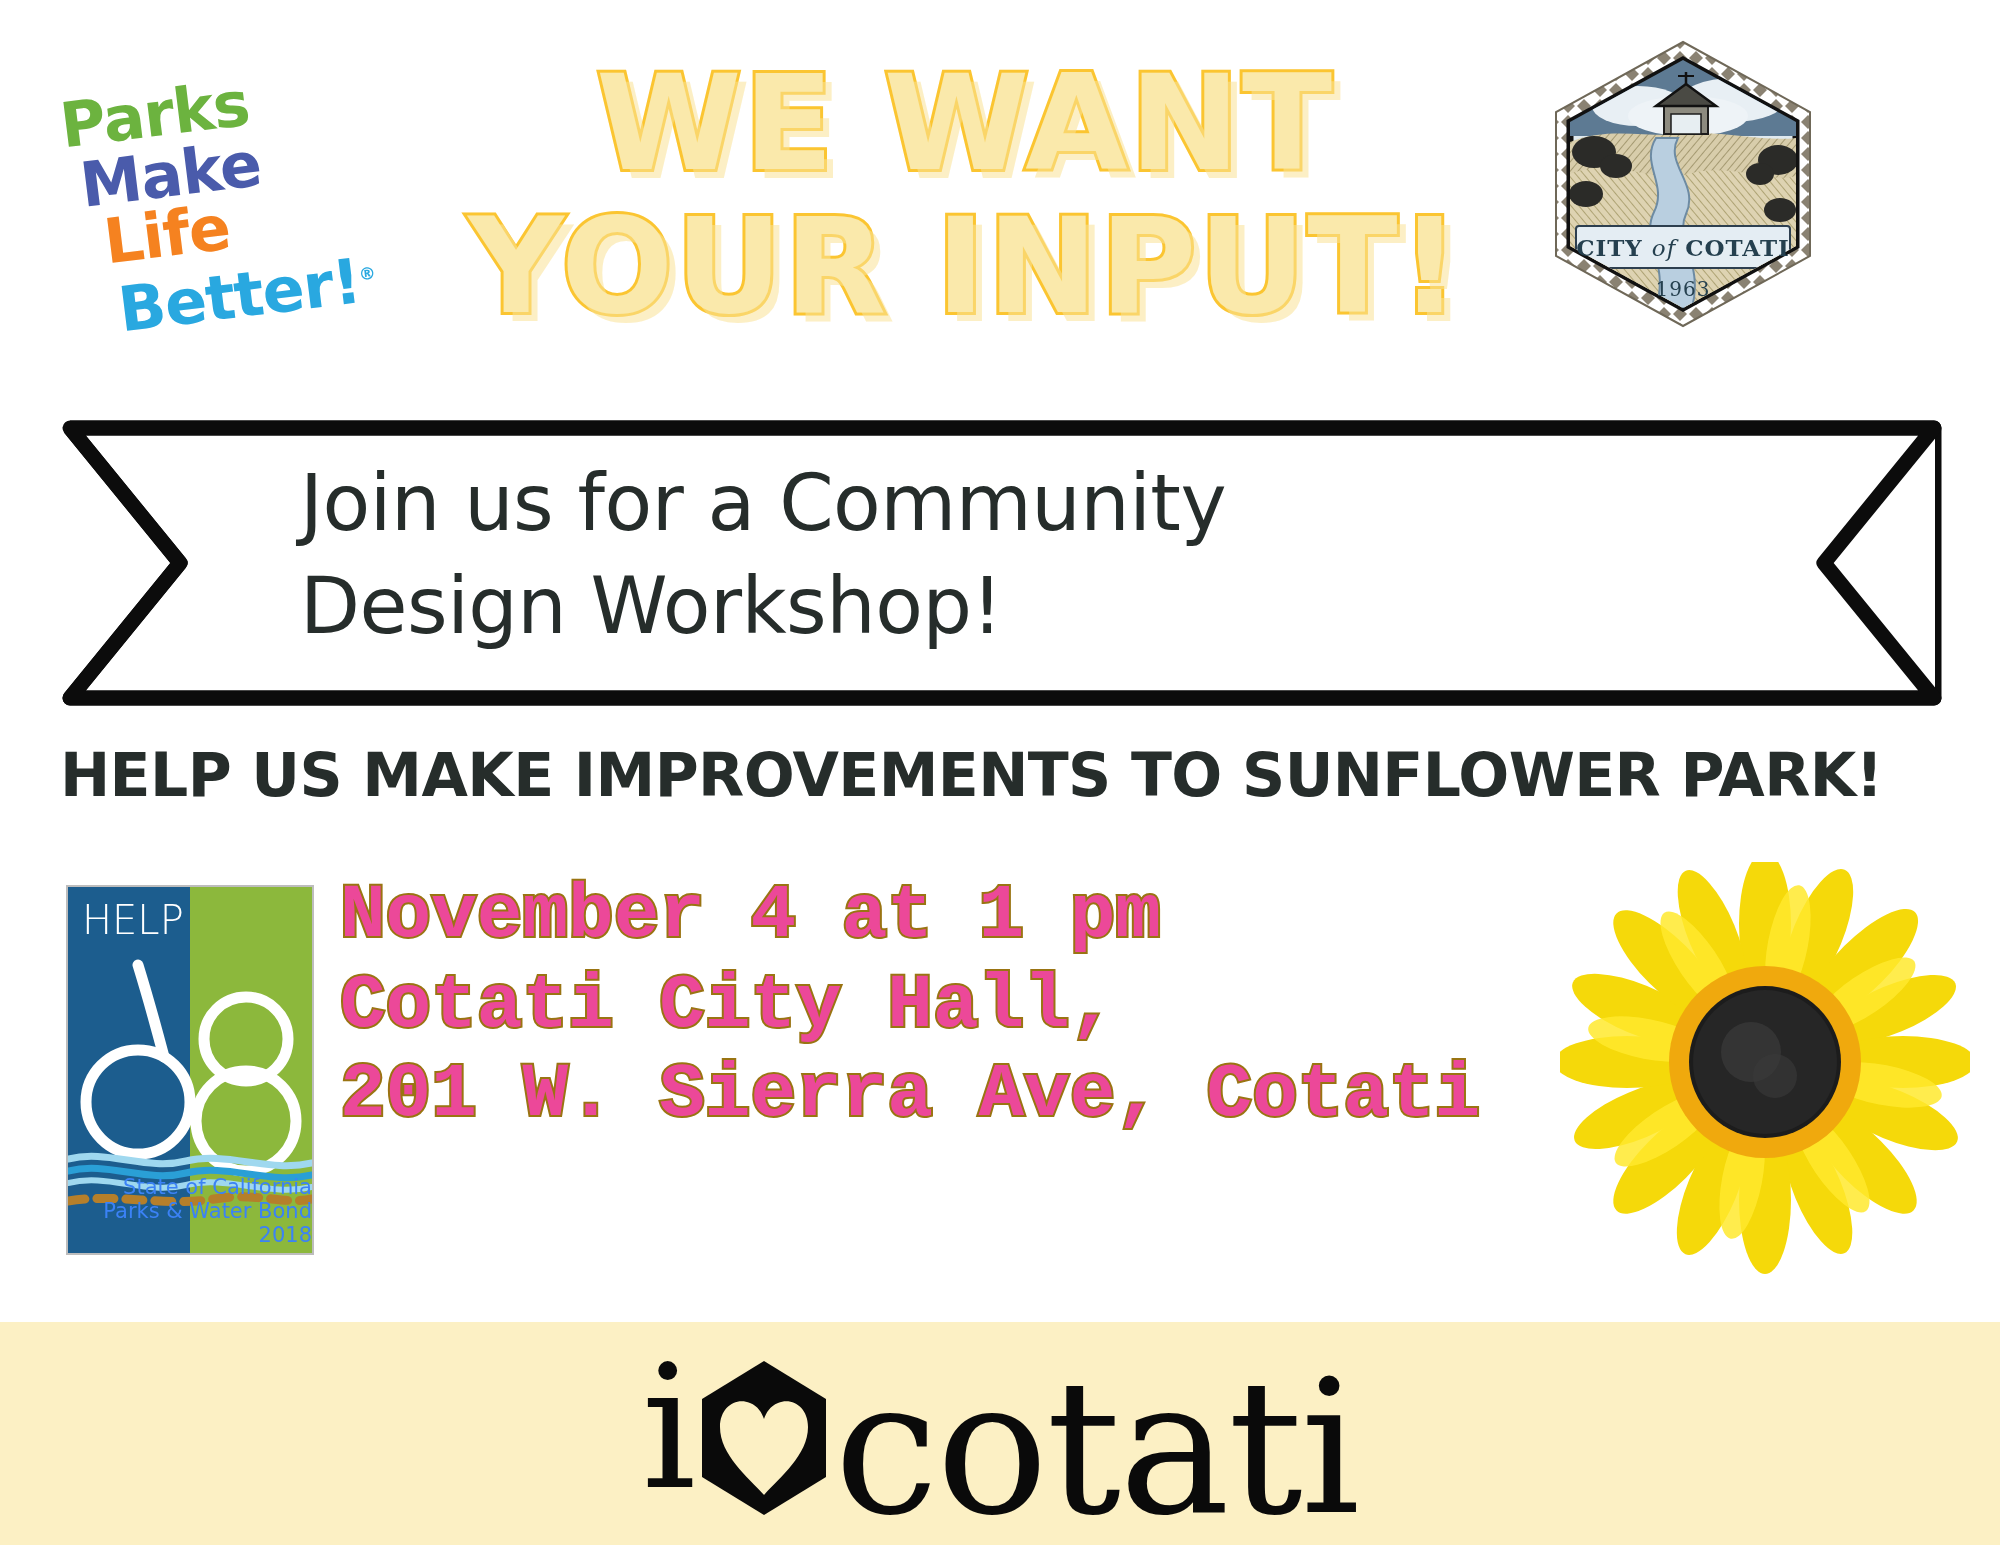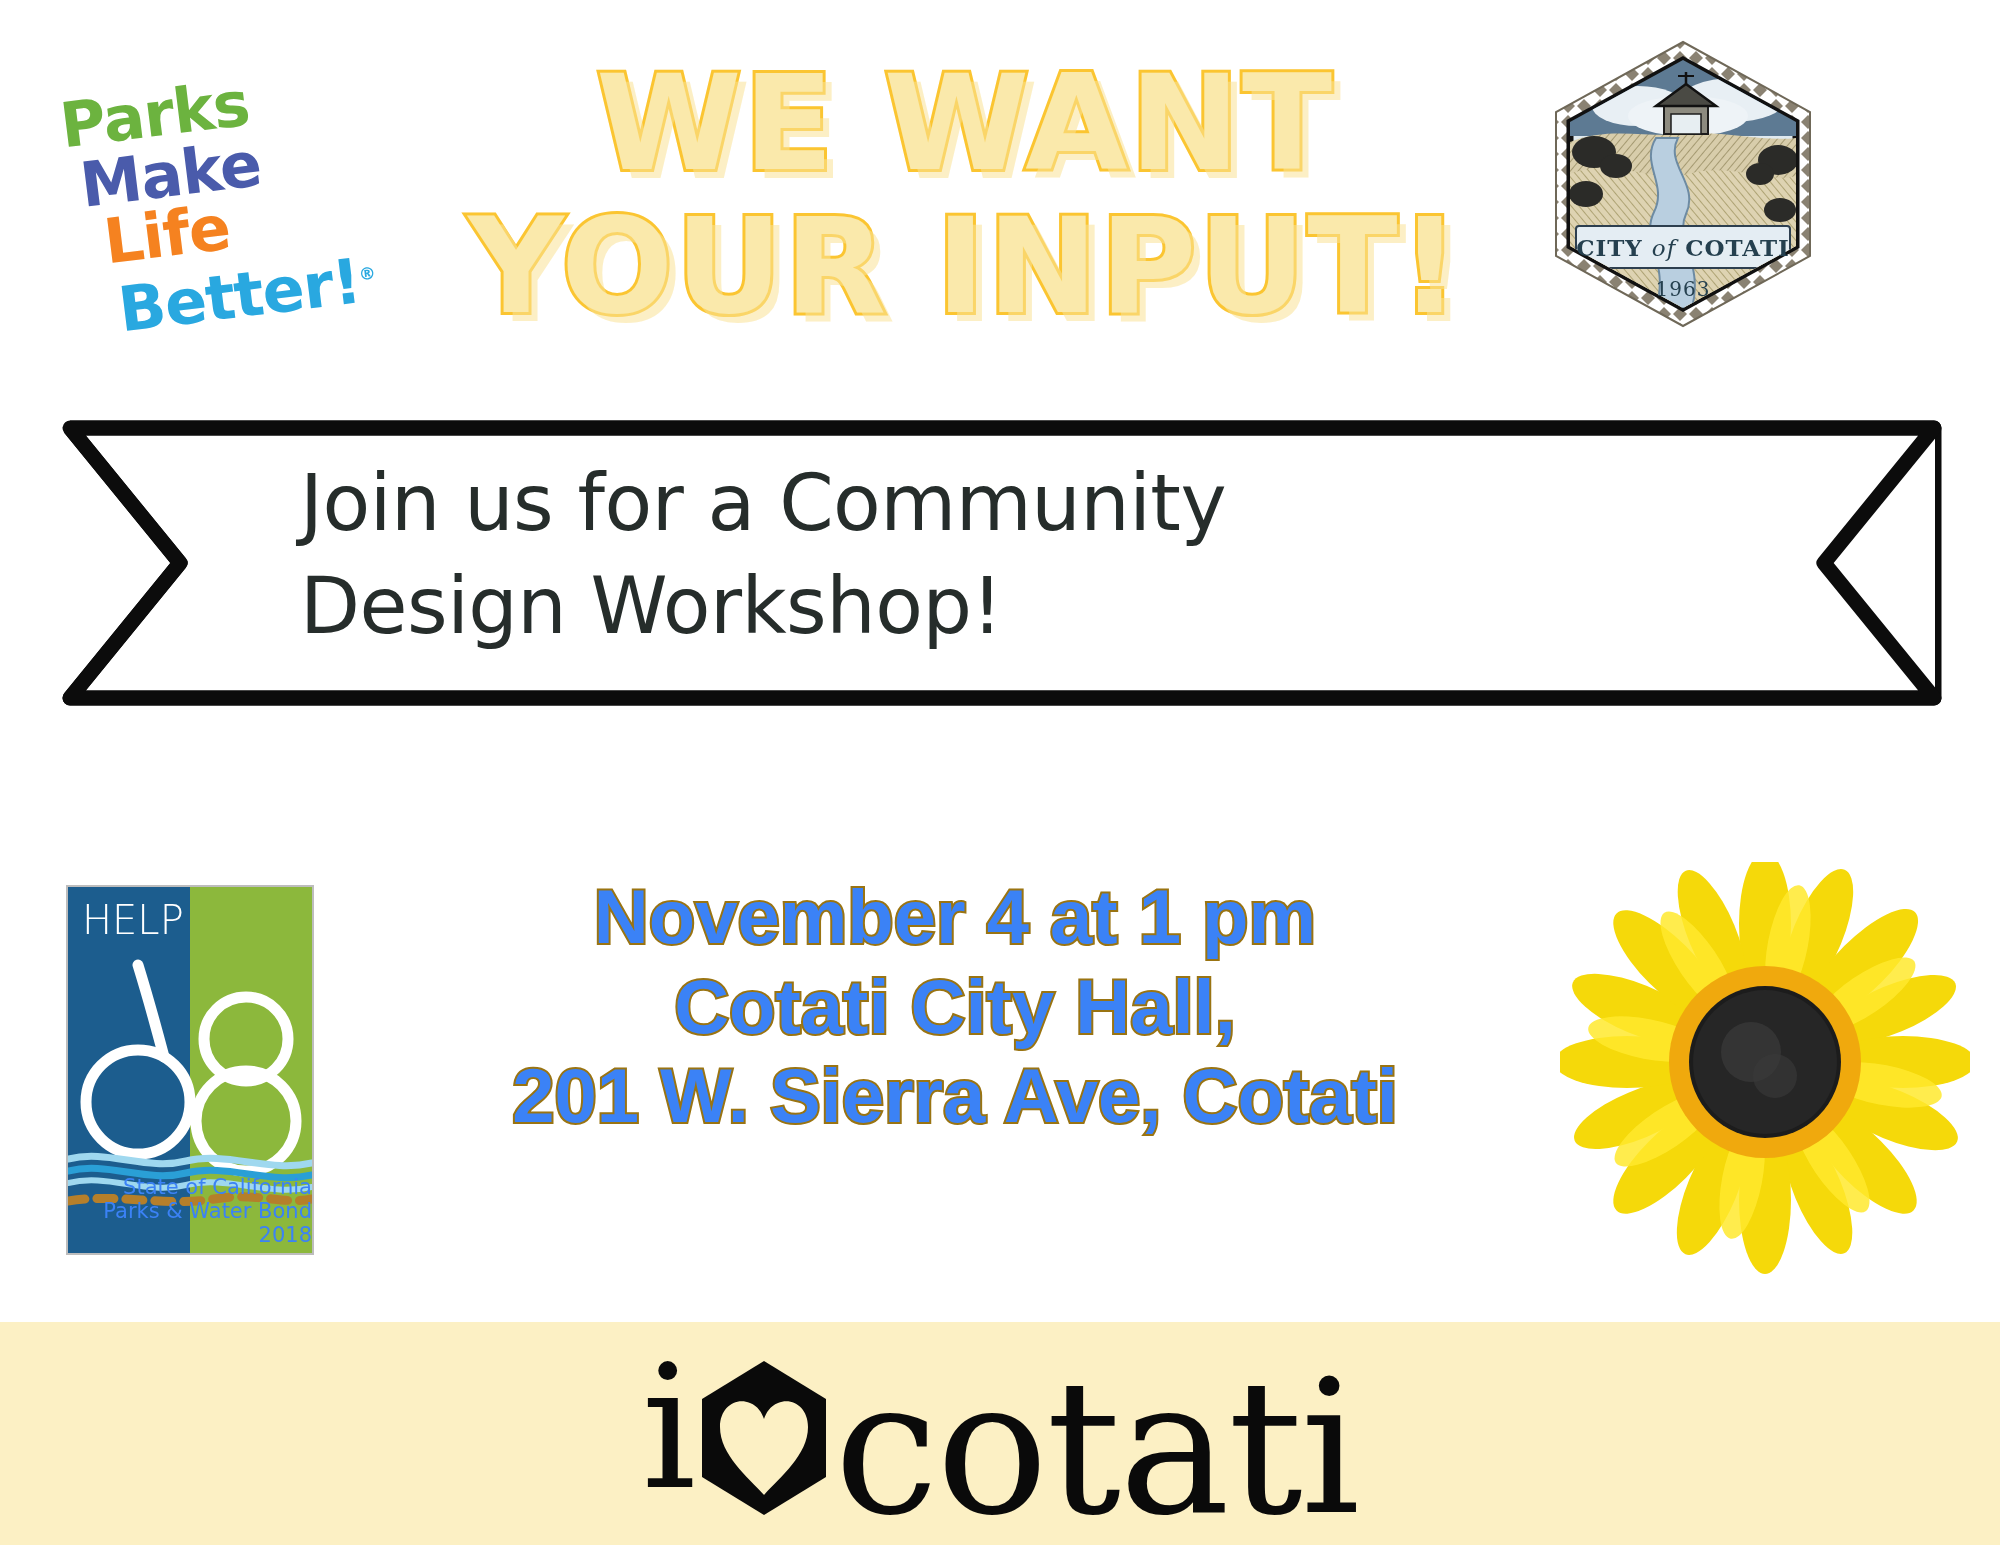--- a/index.html
+++ b/index.html
@@ -62,24 +62,24 @@
           border:2px solid #bdbdbd;box-sizing:border-box;overflow:hidden;}
   #prop68 .half-l{position:absolute;left:0;top:0;width:50%;height:100%;background:#1c5d8e;}
   #prop68 .half-r{position:absolute;right:0;top:0;width:50%;height:100%;background:#8cb83c;}
   #prop68 .pword{position:absolute;left:14px;top:10px;color:#fff;font-size:40px;
                  font-family:"DejaVu Sans", sans-serif;font-weight:300;letter-spacing:0px;}
   #prop68 .foot{position:absolute;left:0;right:0;bottom:6px;text-align:right;color:#3b82f6;
                 font-family:"DejaVu Sans", sans-serif;font-size:21px;line-height:1.15;}
 
   
   #event{
-    position:absolute;left:340px;top:872px;width:1230px;text-align:center;
-    font-family:Liberation Sans, sans-serif;font-weight:bold;
+    position:absolute;left:340px;top:872px;width:1230px;text-align:left;
+    font-family:Liberation Mono, monospace;font-weight:bold;
     font-size:76px;line-height:1.18;letter-spacing:0px;
-    color:#3b82f6;
+    color:#ec4899;
     -webkit-text-stroke:4px #9a7412;
     paint-order:stroke fill;
   }
   #virtual{
     position:absolute;left:340px;top:1150px;width:1230px;text-align:center;
     font-family:"DejaVu Sans", sans-serif;
     font-size:56px;line-height:1.24;color:#141414;letter-spacing:-0.5px;
   }
 
   
@@ -177,20 +177,23 @@
       <polygon points="8,10 1872,10 1872,280 8,280 118,145" fill="#ffffff" stroke="#0c0c0c" stroke-width="15" stroke-linejoin="round"></polygon>
       <polygon points="1872,10 1872,280 1762,145" fill="#ffffff" stroke="#ffffff" stroke-width="2"></polygon>
       <polyline points="8,10 1872,10 1762,145 1872,280 8,280 118,145 8,10" fill="none" stroke="#0c0c0c" stroke-width="15" stroke-linejoin="round"></polyline>
     </svg>
   </div>
   <div id="ribbonTxt">
     <div>Join us for a Community</div>
     <div>Design Workshop!</div>
   </div>
 
+  <div id="subhead">
+    <span>HELP US MAKE IMPROVEMENTS TO SUNFLOWER PARK!</span>
+  </div>
 
   <div id="prop68">
     <div class="half-l"></div>
     <div class="half-r"></div>
     <svg viewBox="0 0 244 366" width="244" height="366" style="position:absolute;left:0;top:0;">
 
       <g fill="none" stroke="#ffffff" stroke-width="11" stroke-linecap="round">
 
         <circle cx="70" cy="215" r="52"></circle>
         <path d="M96,170 C86,132 78,104 70,78"></path>

